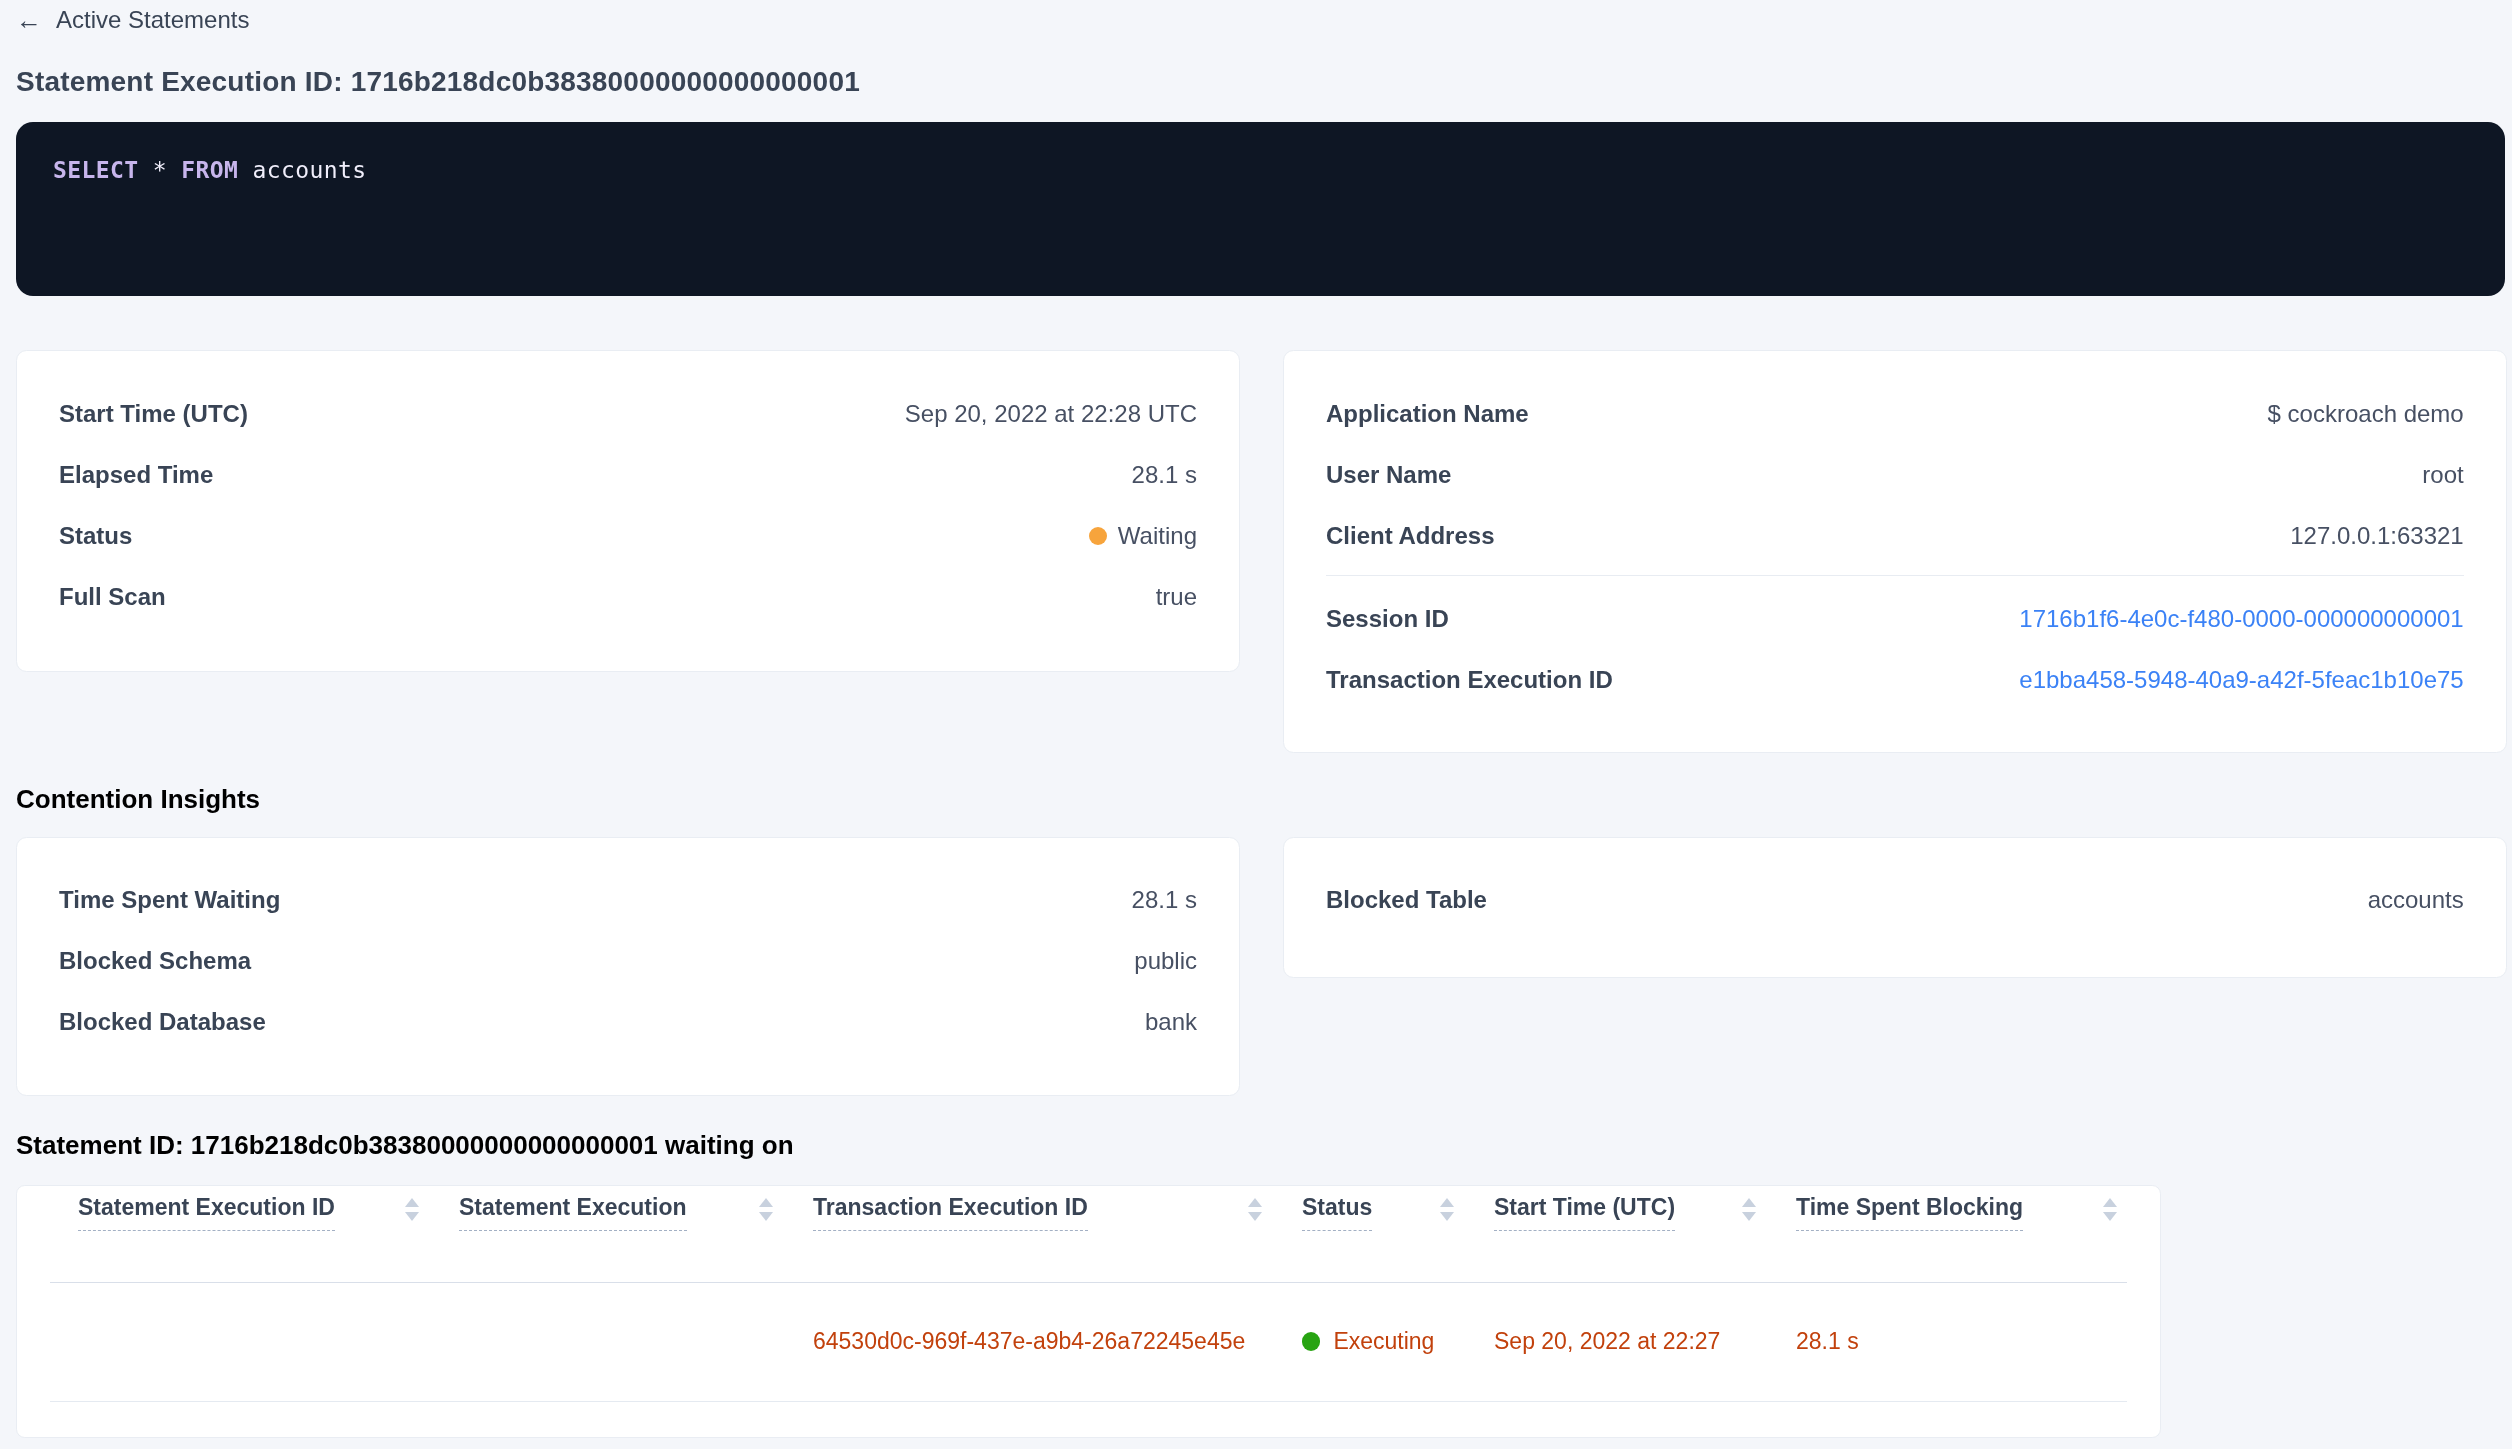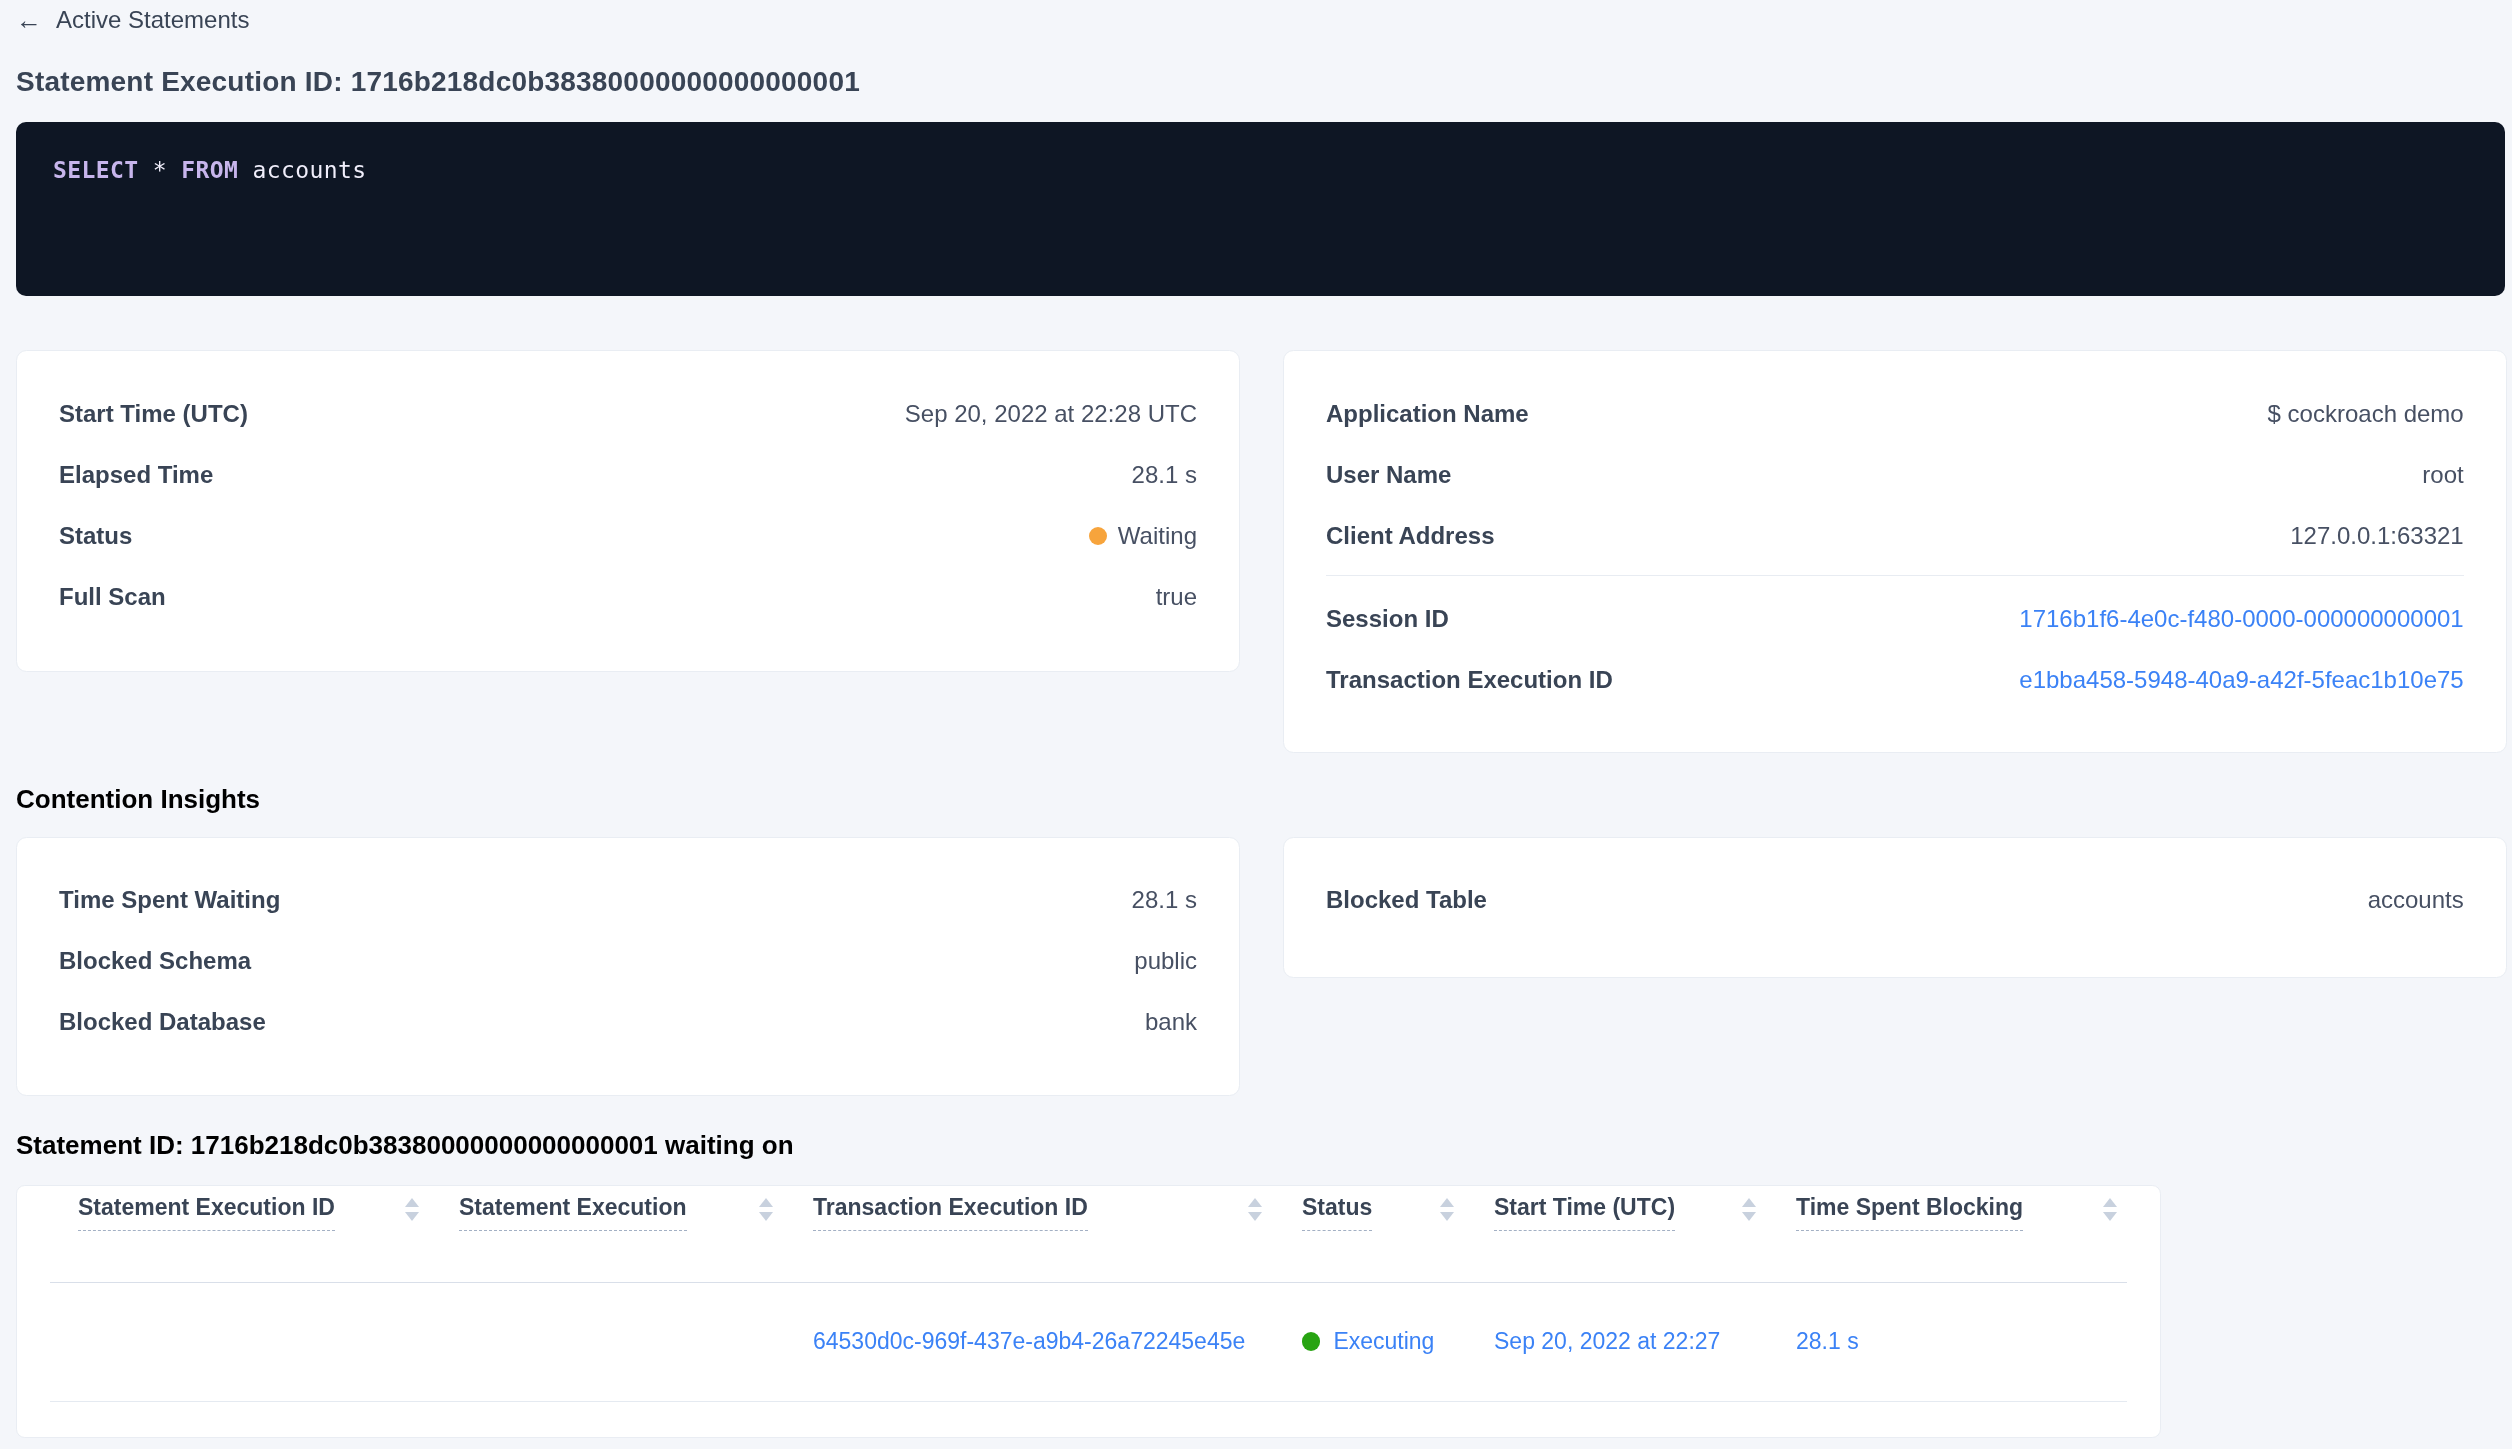--- a/index.html
+++ b/index.html
@@ -22,21 +22,21 @@
 
   
   .page-title {
     margin-top:26px; font-size:28px; line-height:42px; font-weight:bold; color:#394455;
     letter-spacing:0.2px;
   }
 
   
   .sql-box {
     margin-top:19.3px; height:174px; width:2489px;
-    background:#0e1624; border-radius:10px;
+    background:#0e1624; border-radius:17px;
     padding:35px 37px;
     font-family:"DejaVu Sans Mono", monospace;
     font-size:23px; letter-spacing:0.4px; color:#eceaf8;
   }
   .sql-box .kw { color:#c7b5ec; font-weight:bold; }
   .sql-box .plain { color:#f0eefb; }
 
   
   .cards-row { display:flex; gap:43px; margin-top:54px; align-items:flex-start; }
   .card {
@@ -69,21 +69,21 @@
     background:#ffffff; border:0.9px solid #e9edf3; border-radius:8.8px;
     padding:0 33px;
   }
   .thead-row {
     display:flex; align-items:flex-start; height:97px; padding-top:8.8px;
     border-bottom:1.8px solid #d9dfe9;
   }
   .tbody-row {
     display:flex; align-items:center; height:119px;
     border-bottom:0.9px solid #e5eaf1;
-    font-size:23px; color:#3b82f6;
+    font-size:23px; color:#c2410c;
   }
   .col-1 { width:409px; padding-left:28px; }
   .col-2 { width:354px; }
   .col-3 { width:489px; }
   .col-4 { width:192px; }
   .col-5 { width:302px; }
   .col-6 { flex:1; }
   .th {
     display:flex; align-items:center; justify-content:space-between;
     padding-right:40px; cursor:pointer;

